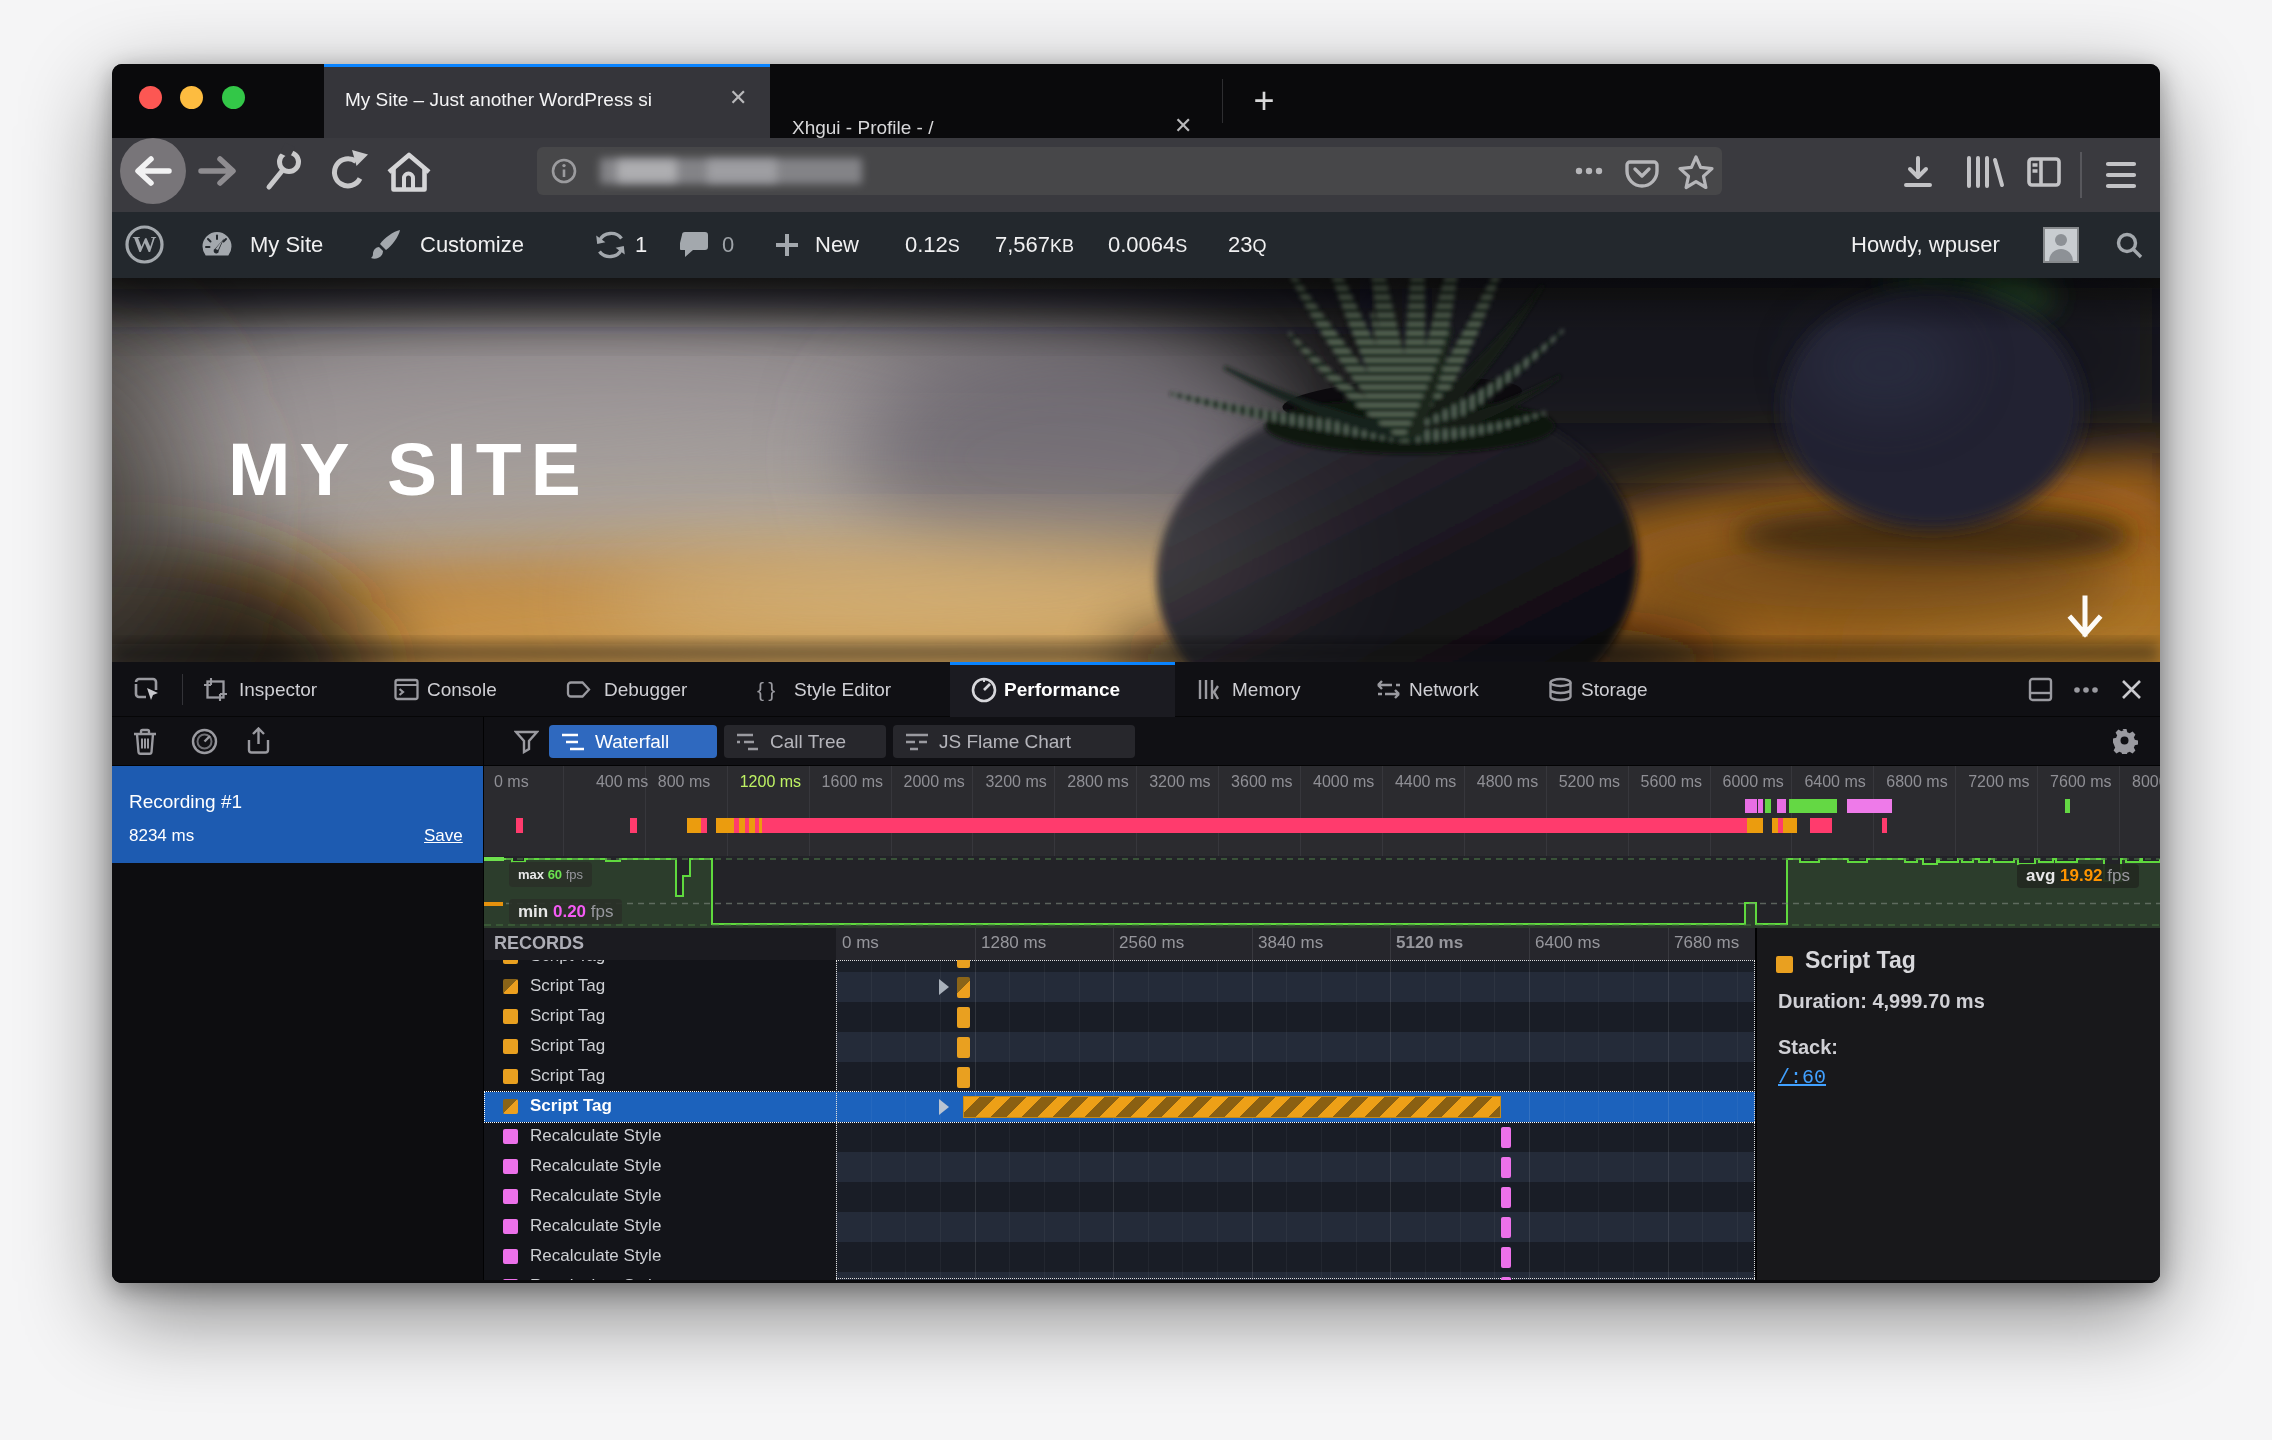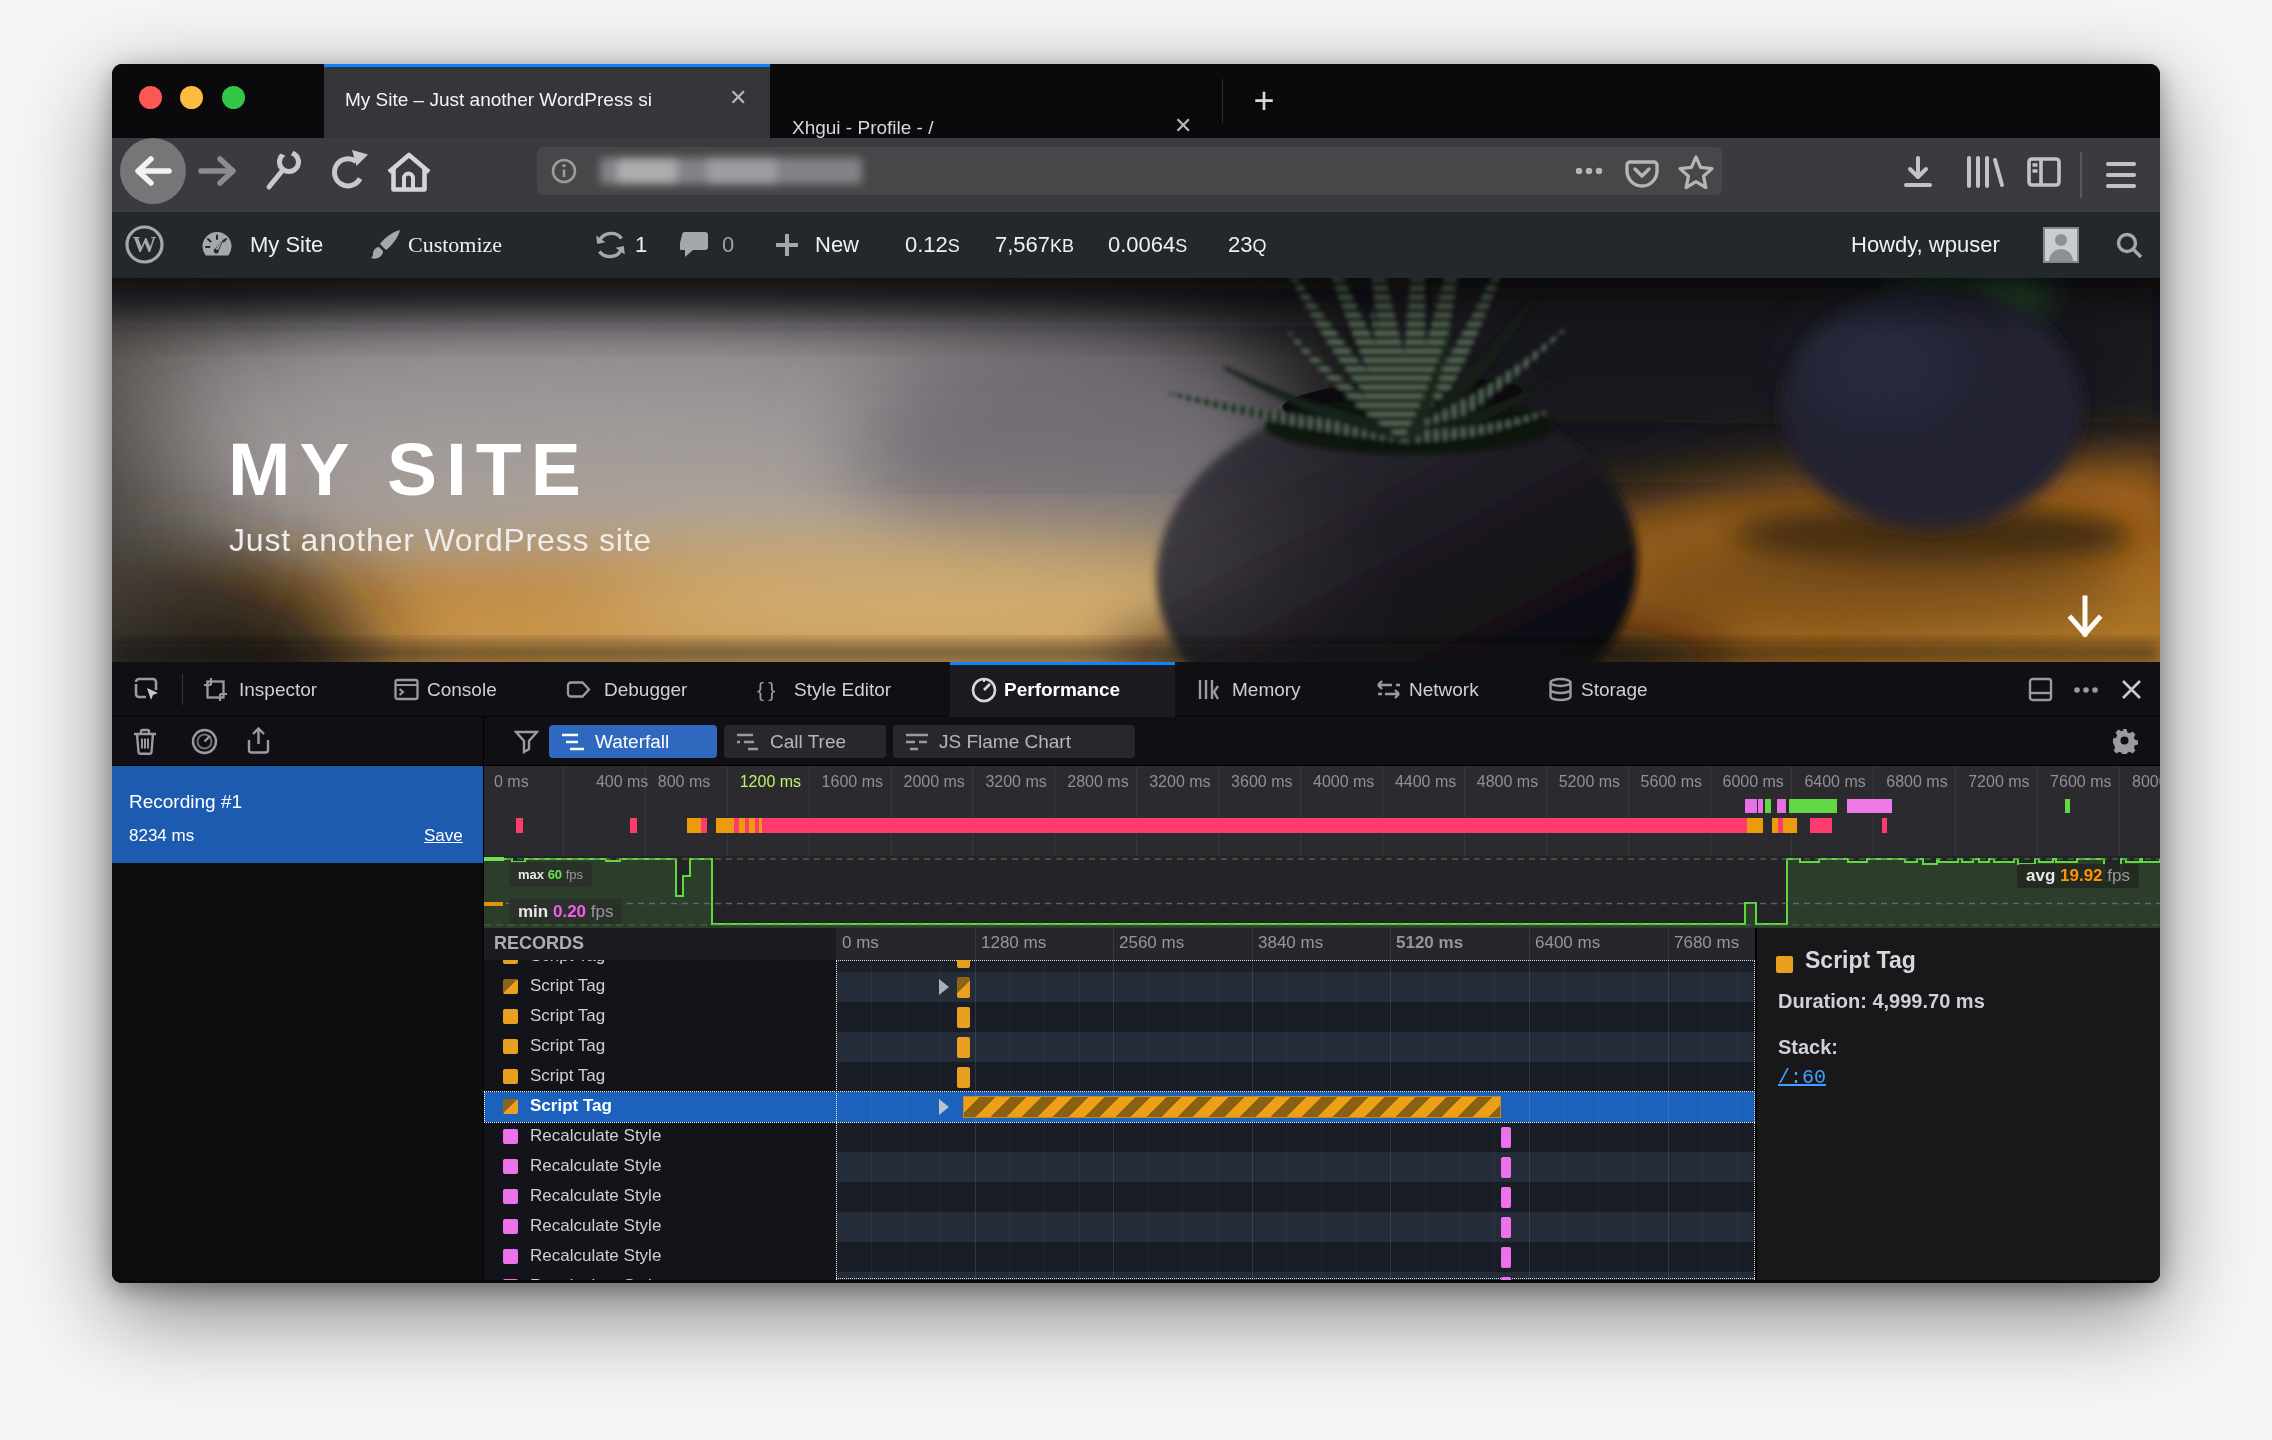--- a/index.html
+++ b/index.html
@@ -157,21 +157,21 @@
           <line x1="6" y1="18" x2="9.5" y2="18"></line>
         <line x1="26" y1="10" x2="23.5" y2="12.5"></line>
       </g>
       <path d="M15.2 19.5 L24 9.5 L18.8 21.5 a2.6 2.6 0 1 1 -3.6 -2 z" fill="#23282d"></path>
       <path d="M15.5 20 L23 10.5 L18 21 z" fill="#a3a8ad"></path>
     </svg>
     <div class="it" style="left:138px;">My Site</div>
     <svg class="a" style="left:258px; top:16px;" width="34" height="34" viewBox="0 0 34 34" fill="#a3a8ad">
       <path d="M30 2 c-6 1 -16 8 -20 14 l6 6 C22 18 29 8 30 2 z M9 19 c-3 0 -6 3 -6 7 c0 2 -1 3 -2 4 c2 1 5 1 7 0 c3 -1 5 -4 5 -7 z"></path>
     </svg>
-    <div class="it" style="left:296px;font-family:Liberation Serif, serif;">Customize</div>
+    <div class="it" style="left:308px;">Customize</div>
     <svg class="a" style="left:482px; top:18px;" width="33" height="30" viewBox="0 0 33 30" fill="none">
       <path d="M27.5 8.5 a12.5 11.5 0 0 0 -21.8 1.8" stroke="#a3a8ad" stroke-width="3.4"></path>
       <path d="M5.5 21.5 a12.5 11.5 0 0 0 21.8 -1.8" stroke="#a3a8ad" stroke-width="3.4"></path>
       <path d="M2.2 5.5 l1 8.5 8.2 -1.8 z M30.8 24.5 l-1 -8.5 -8.2 1.8 z" fill="#a3a8ad"></path>
     </svg>
     <div class="it" style="left:523px;">1</div>
     <svg class="a" style="left:568px; top:19px;" width="30" height="28" viewBox="0 0 30 28" fill="#a3a8ad">
       <path d="M2 4 a3 3 0 0 1 3 -3 h20 a3 3 0 0 1 3 3 v12 a3 3 0 0 1 -3 3 h-12 l-8 7 v-7 h-3 a3 3 0 0 1 -3 -3 z"></path>
     </svg>
     <div class="it" style="left:610px; color:#9ea3a8;">0</div>
@@ -290,21 +290,20 @@
       </g>
 
       <ellipse cx="720" cy="280" rx="480" ry="75" fill="#cbc4b9" filter="url(#b70)" opacity=".26"></ellipse>
       <rect width="2048" height="55" fill="url(#topshade)"></rect>
       <rect y="366" width="2048" height="18" fill="#0d0c0f" filter="url(#b8)" opacity=".5"></rect>
       <g stroke="#fdfbf7" stroke-width="5" fill="none" stroke-linecap="square">
         <path d="M1973 320 v36 M1959 340 l14 16 14 -16"></path>
       </g>
     </svg>
     <div id="sitetitle">MY SITE</div>
-    <div id="sitedesc">Just another WordPress site</div>
   </div>
 
 <div id="devtools">
 <div id="dtabs">
 <svg class="dticon" style="left:21px;" width="28" height="28" viewBox="0 0 28 28" fill="none">
  <path d="M3 6 a3 3 0 0 1 3 -3 h14 a3 3 0 0 1 3 3 v8" stroke="#9a9aa0" stroke-width="2.6"></path>
  <path d="M3 8 v10 a3 3 0 0 0 3 3 h7" stroke="#9a9aa0" stroke-width="2.6"></path>
  <path d="M14 12 l11 5 -5 2 -2 5 z" fill="#c9c9ce"></path>
 </svg>
 <div class="a" style="left:70px; top:12px; width:1px; height:31px; background:#333338;"></div>

